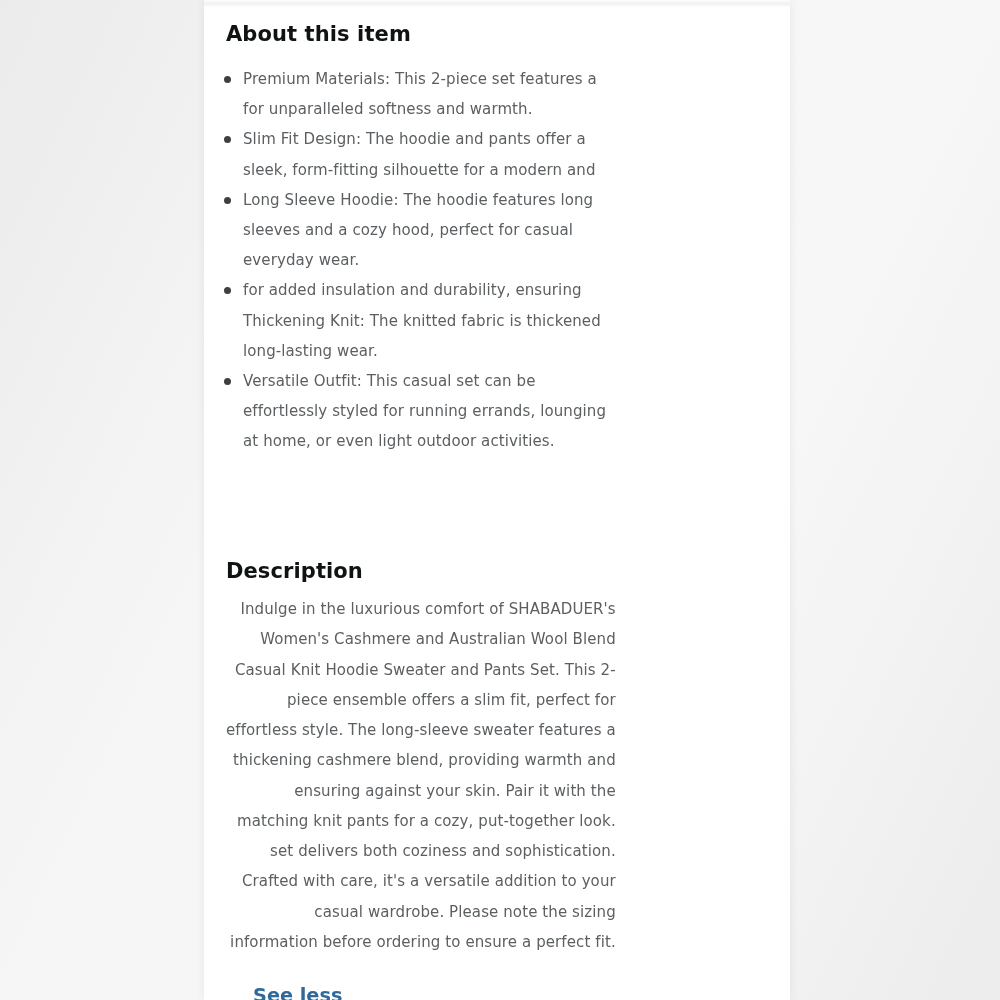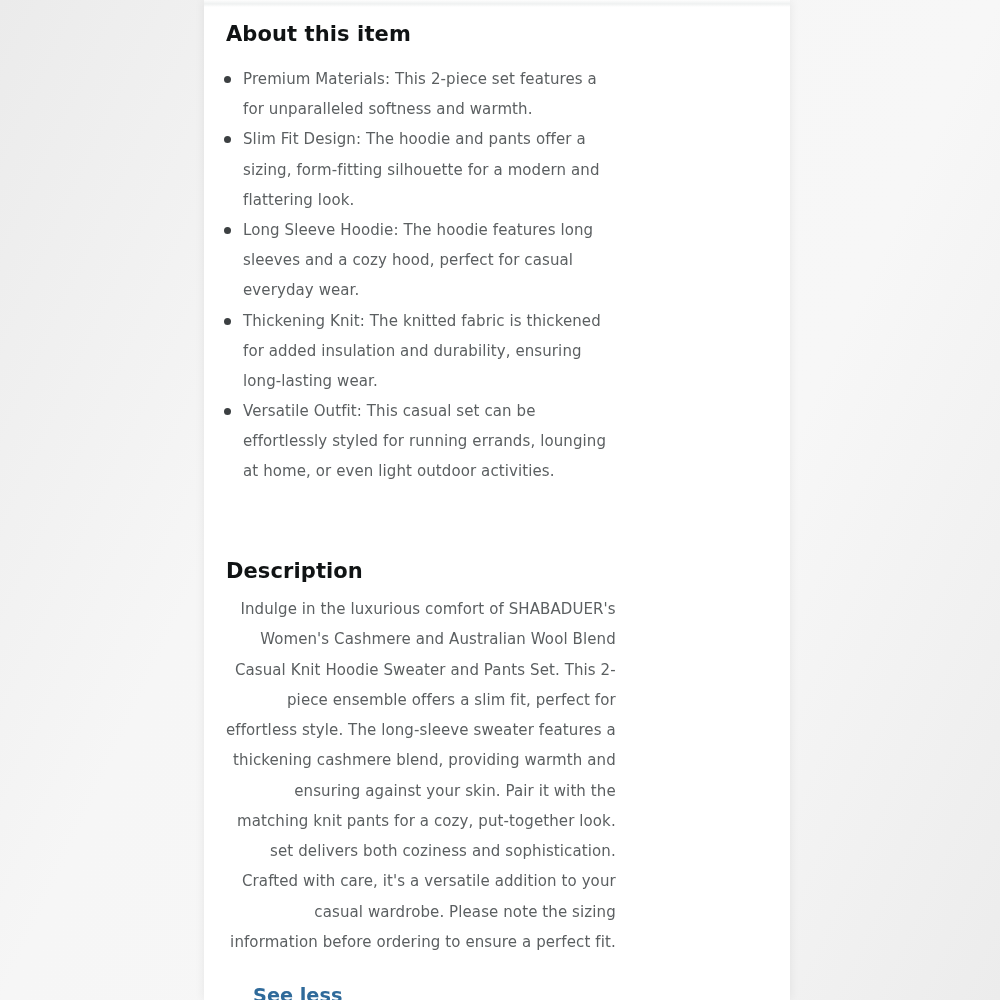--- a/index.html
+++ b/index.html
@@ -67,37 +67,36 @@
           <span class="dot"></span>
           <div class="blines">
               <div class="bline">Premium Materials: This 2-piece set features a</div>
               <div class="bline">for unparalleled softness and warmth.</div>
             </div>
         </li>
           <li class="bullet">
           <span class="dot"></span>
           <div class="blines">
               <div class="bline">Slim Fit Design: The hoodie and pants offer a</div>
-              <div class="bline">sizing, form-fitting silhouette for a modern and</div>
-              <div class="bline">flattering look.</div>
+              <div class="bline">sleek, form-fitting silhouette for a modern and</div>
             </div>
         </li>
           <li class="bullet">
           <span class="dot"></span>
           <div class="blines">
               <div class="bline">Long Sleeve Hoodie: The hoodie features long</div>
               <div class="bline">sleeves and a cozy hood, perfect for casual</div>
               <div class="bline">everyday wear.</div>
             </div>
         </li>
           <li class="bullet">
           <span class="dot"></span>
           <div class="blines">
+              <div class="bline">for added insulation and durability, ensuring</div>
               <div class="bline">Thickening Knit: The knitted fabric is thickened</div>
-              <div class="bline">for added insulation and durability, ensuring</div>
               <div class="bline">long-lasting wear.</div>
             </div>
         </li>
           <li class="bullet">
           <span class="dot"></span>
           <div class="blines">
               <div class="bline">Versatile Outfit: This casual set can be</div>
               <div class="bline">effortlessly styled for running errands, lounging</div>
               <div class="bline">at home, or even light outdoor activities.</div>
             </div>

